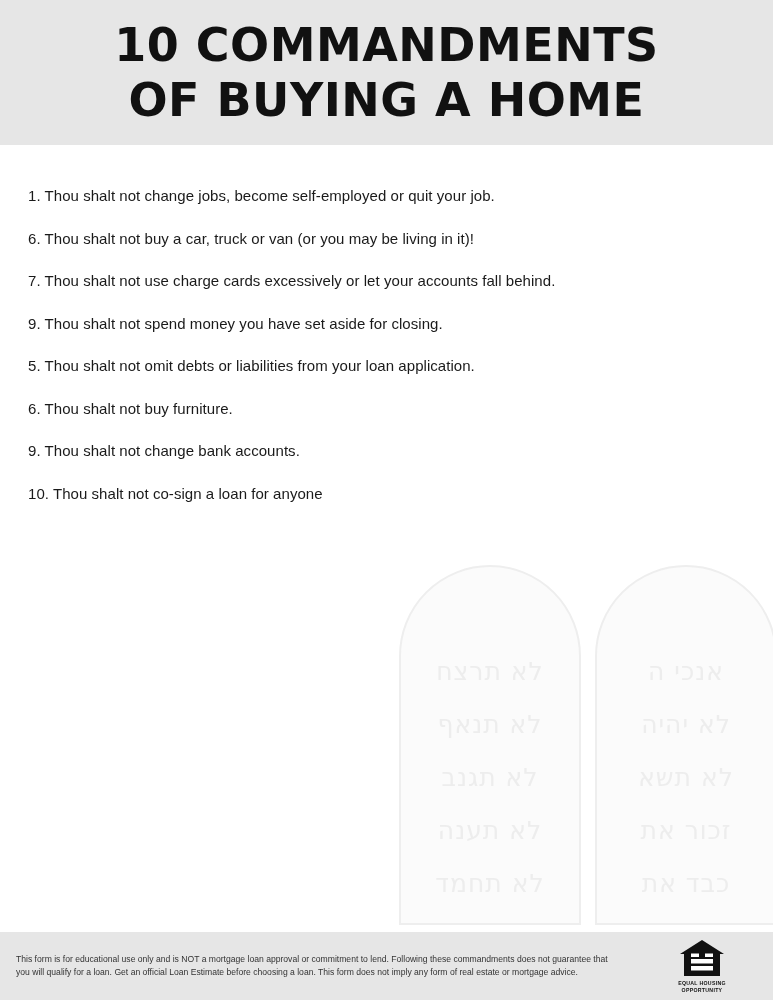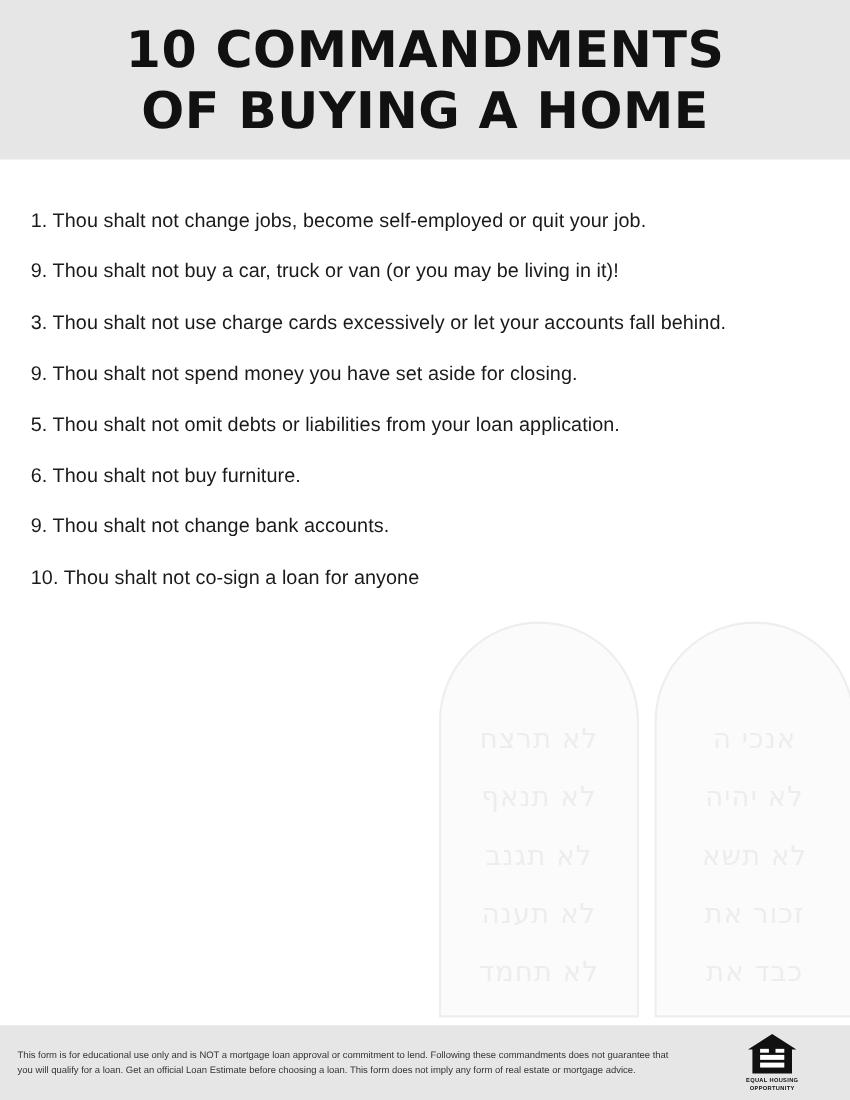--- a/index.html
+++ b/index.html
@@ -75,21 +75,21 @@
   }
   .tablet-lines div { white-space: nowrap; }
 
   
   .content {
     position: relative;
     z-index: 2;
     padding: 26px 30px 0 28px;
   }
   .commandment {
-    font-size: 18px;
+    font-size: 15px;
     line-height: 1.3;
     color: #1a1a1a;
     margin-bottom: 23px;
     font-weight: 500;
     letter-spacing: 0.05px;
   }
 
   
   .footer {
     position: absolute;
@@ -158,22 +158,22 @@
       <div>לא יהיה</div>
       <div>לא תשא</div>
       <div>זכור את</div>
       <div>כבד את</div>
     </div>
   </div>
 </div>
 
 <div class="content">
   <p class="commandment">1. Thou shalt not change jobs, become self-employed or quit your job.</p>
-  <p class="commandment">9. Thou shalt not buy a car, truck or van (or you may be living in it)!</p>
-  <p class="commandment">3. Thou shalt not use charge cards excessively or let your accounts fall behind.</p>
+  <p class="commandment">6. Thou shalt not buy a car, truck or van (or you may be living in it)!</p>
+  <p class="commandment">7. Thou shalt not use charge cards excessively or let your accounts fall behind.</p>
   <p class="commandment">9. Thou shalt not spend money you have set aside for closing.</p>
   <p class="commandment">5. Thou shalt not omit debts or liabilities from your loan application.</p>
   <p class="commandment">6. Thou shalt not buy furniture.</p>
   <p class="commandment">9. Thou shalt not change bank accounts.</p>
   <p class="commandment">10. Thou shalt not co-sign a loan for anyone</p>
 </div>
 
 <div class="footer">
   <div class="disclaimer">This form is for educational use only and is NOT a mortgage loan approval or commitment to lend.  Following these commandments does not guarantee that you will qualify for a loan. Get an official Loan Estimate before choosing a loan.  This form does not imply any form of real estate or mortgage advice.</div>
   <div class="eho">

